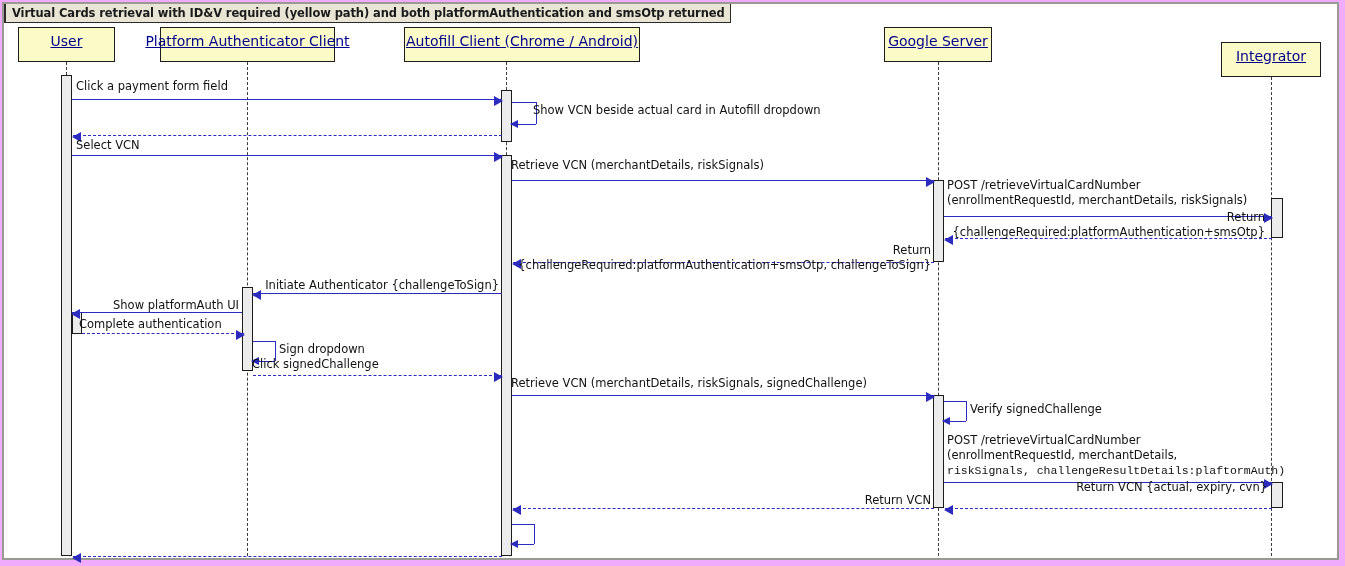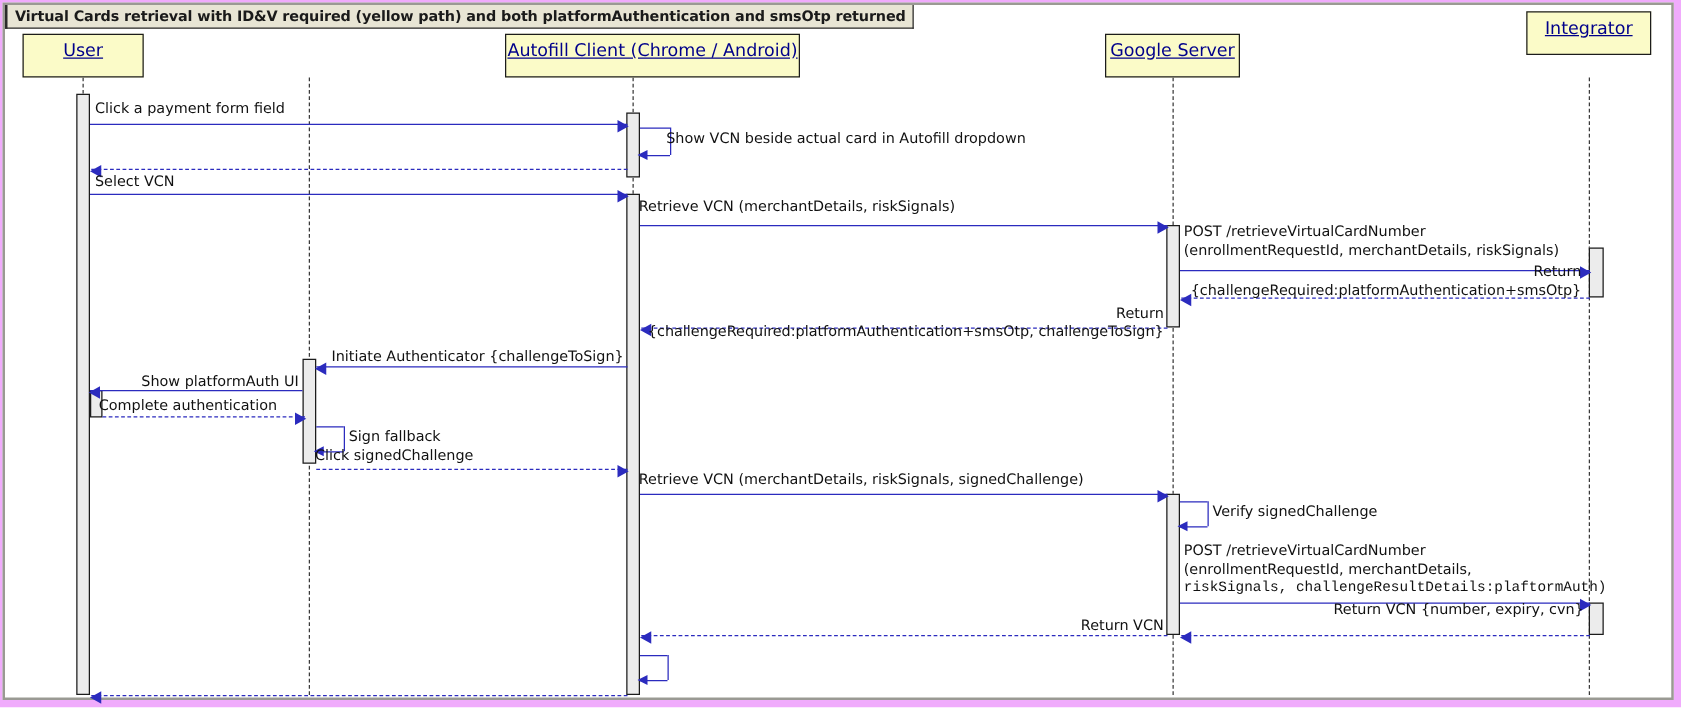--- a/index.html
+++ b/index.html
@@ -59,27 +59,30 @@
   <div class="frame"></div>
 
   <div class="title-tab-left"></div>
   <div class="title-tab" style="left: 4px; top: 4px; width: 727px;">
     <span class="tt-inner">Virtual Cards retrieval with ID&amp;V required (yellow path) and both platformAuthentication and smsOtp returned</span>
   </div>
 
   <div class="actor" style="left:18px;top:27px;width:97px;height:35px;">
     <span>User</span>
   </div>
+  <div class="actor" style="left:160px;top:27px;width:175px;height:35px;">
+    <span>Platform Authenticator Client</span>
+  </div>
   <div class="actor" style="left:404px;top:27px;width:236px;height:35px;">
     <span>Autofill Client (Chrome / Android)</span>
   </div>
   <div class="actor" style="left:884px;top:27px;width:108px;height:35px;">
     <span>Google Server</span>
   </div>
-  <div class="actor" style="left:1221px;top:9px;width:100px;height:35px;">
+  <div class="actor" style="left:1221px;top:42px;width:100px;height:35px;">
     <span>Integrator</span>
   </div>
 
   <div class="lifeline" style="left:66px;top:62px;height:494px;"></div>
   <div class="lifeline" style="left:247px;top:62px;height:494px;"></div>
   <div class="lifeline" style="left:506px;top:62px;height:494px;"></div>
   <div class="lifeline" style="left:938px;top:62px;height:494px;"></div>
   <div class="lifeline" style="left:1271px;top:62px;height:494px;"></div>
 
   <div class="act" style="left:61px;top:75px;width:11px;height:481px;"></div>
@@ -155,21 +158,21 @@
     <span class="head r"></span>
   </div>
   <div class="lbl" style="left:79px;top:318px;">Complete authentication</div>
 
   <div class="self" style="left:253px;top:341px;width:22px;height:20px;">
     <div class="bar-t" style="width:22px;"></div>
     <div class="bar-r" style="left:22px;height:20px;"></div>
     <div class="bar-b" style="top:20px;width:22px;"></div>
     <div class="arw" style="left:-2px;top:15.5px;"></div>
   </div>
-  <div class="lbl" style="left:279px;top:343px;">Sign fallback</div>
+  <div class="lbl" style="left:279px;top:343px;">Sign dropdown</div>
 
   <div class="msg dashed" style="left:253px;top:375px;width:249px;">
     <span class="head r"></span>
   </div>
   <div class="lbl" style="left:252px;top:358px;">Click signedChallenge</div>
 
   <div class="msg solid" style="left:512px;top:395px;width:422px;">
     <span class="head r"></span>
   </div>
   <div class="lbl" style="left:511px;top:377px;">Retrieve VCN (merchantDetails, riskSignals, signedChallenge)</div>
@@ -185,21 +188,21 @@
   <div class="msg solid" style="left:944px;top:482px;width:328px;">
     <span class="head r"></span>
   </div>
   <div class="lbl" style="left:947px;top:434px;">POST  /retrieveVirtualCardNumber</div>
   <div class="lbl" style="left:947px;top:449px;">(enrollmentRequestId, merchantDetails,</div>
   <div class="lbl" style="left:947px;top:464px;font-family:Liberation Mono, monospace;">riskSignals, challengeResultDetails:plaftormAuth)</div>
 
   <div class="msg dashed" style="left:945px;top:508px;width:327px;">
     <span class="head l"></span>
   </div>
-  <div class="lbl r" style="left:0px;top:481px;width:1267px;">Return VCN {number, expiry, cvn}</div>
+  <div class="lbl r" style="left:0px;top:481px;width:1267px;">Return VCN {actual, expiry, cvn}</div>
 
   <div class="msg dashed" style="left:513px;top:508px;width:421px;">
     <span class="head l"></span>
   </div>
   <div class="lbl r" style="left:0px;top:494px;width:931px;">Return VCN</div>
 
   <div class="self" style="left:512px;top:524px;width:22px;height:20px;">
     <div class="bar-t" style="width:22px;"></div>
     <div class="bar-r" style="left:22px;height:20px;"></div>
     <div class="bar-b" style="top:20px;width:22px;"></div>

